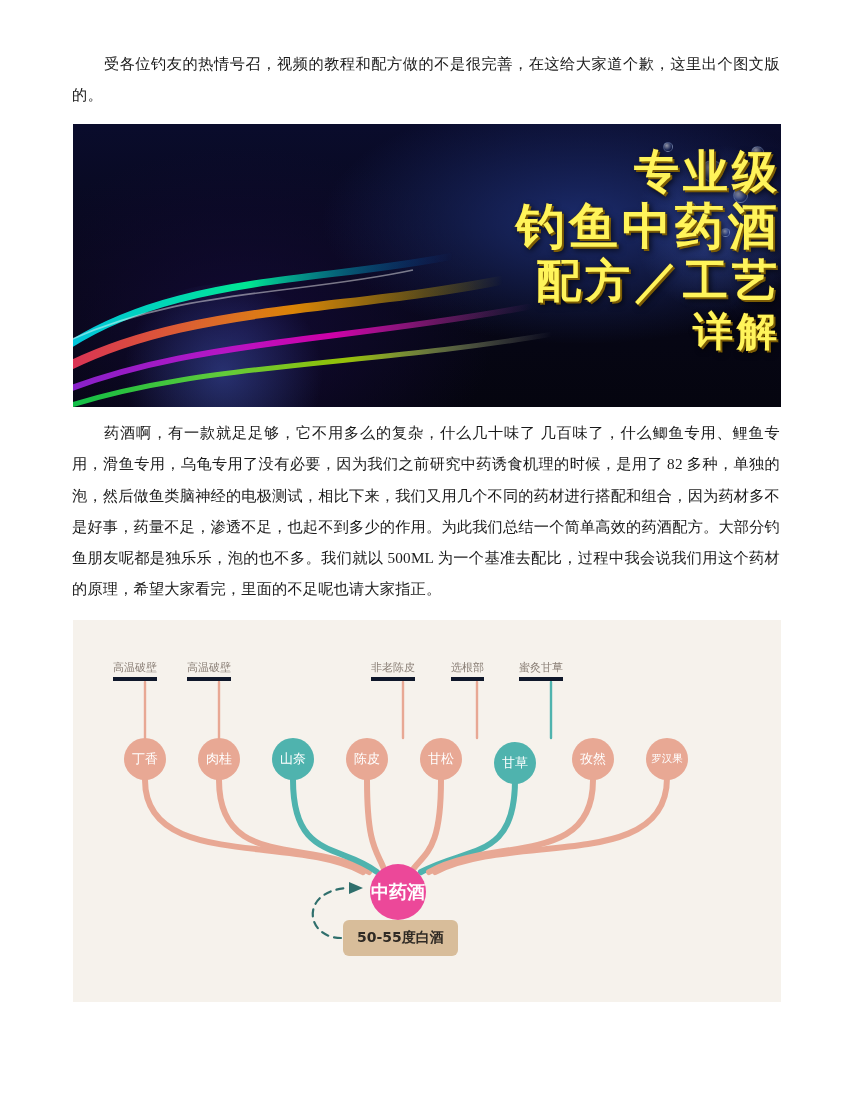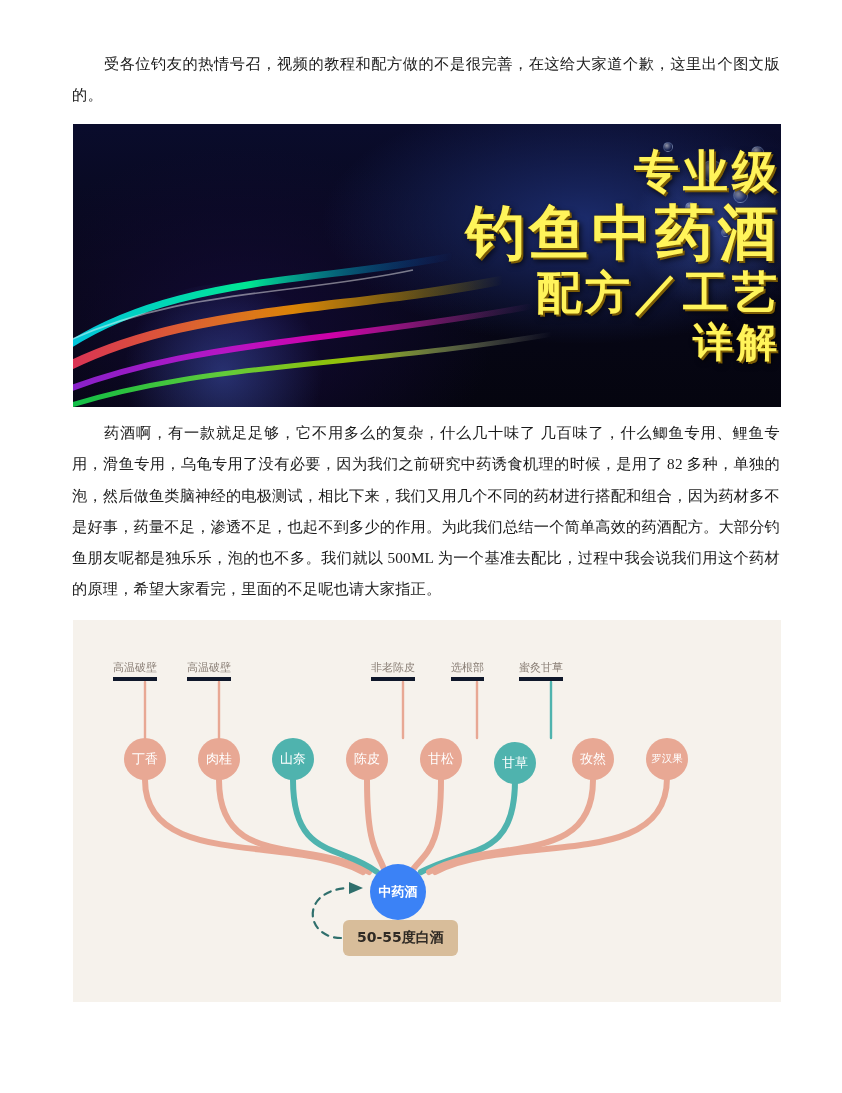--- a/index.html
+++ b/index.html
@@ -74,21 +74,21 @@
     font-weight: bold;
     color: #fff45a;
     letter-spacing: 4px;
     text-shadow:
       0 0 1px #7a5a00,
       2px 2px 0 #7c5c05,
       3px 3px 6px rgba(0,0,0,0.85);
     line-height: 1.16;
   }
   .banner-title .l1 { font-size: 45px; }
-  .banner-title .l2 { font-size: 59px; }
+  .banner-title .l2 { font-size: 49px; }
   .banner-title .l3 { font-size: 45px; }
   .banner-title .l4 { font-size: 40px; margin-left: 44px; }
 
   
   .diagram {
     position: relative;
     width: 708px;
     height: 382px;
     margin: 16px 0 0 1px;
     background: #f6f2ec;
@@ -118,24 +118,24 @@
     color: #8a7f76;
     border-bottom: 4px solid #0f172a;
     padding-bottom: 2px;
     white-space: nowrap;
   }
   .center-node {
     position: absolute;
     width: 56px;
     height: 56px;
     border-radius: 50%;
-    background: #3b82f6;
+    background: #ec4899;
     color: #fff;
     font-family: "DejaVu Sans", sans-serif;
-    font-size: 13px;
+    font-size: 18px;
     font-weight: bold;
     display: flex;
     align-items: center;
     justify-content: center;
     text-align: center;
     line-height: 1.15;
   }
   .liquor-box {
     position: absolute;
     padding: 9px 14px;

